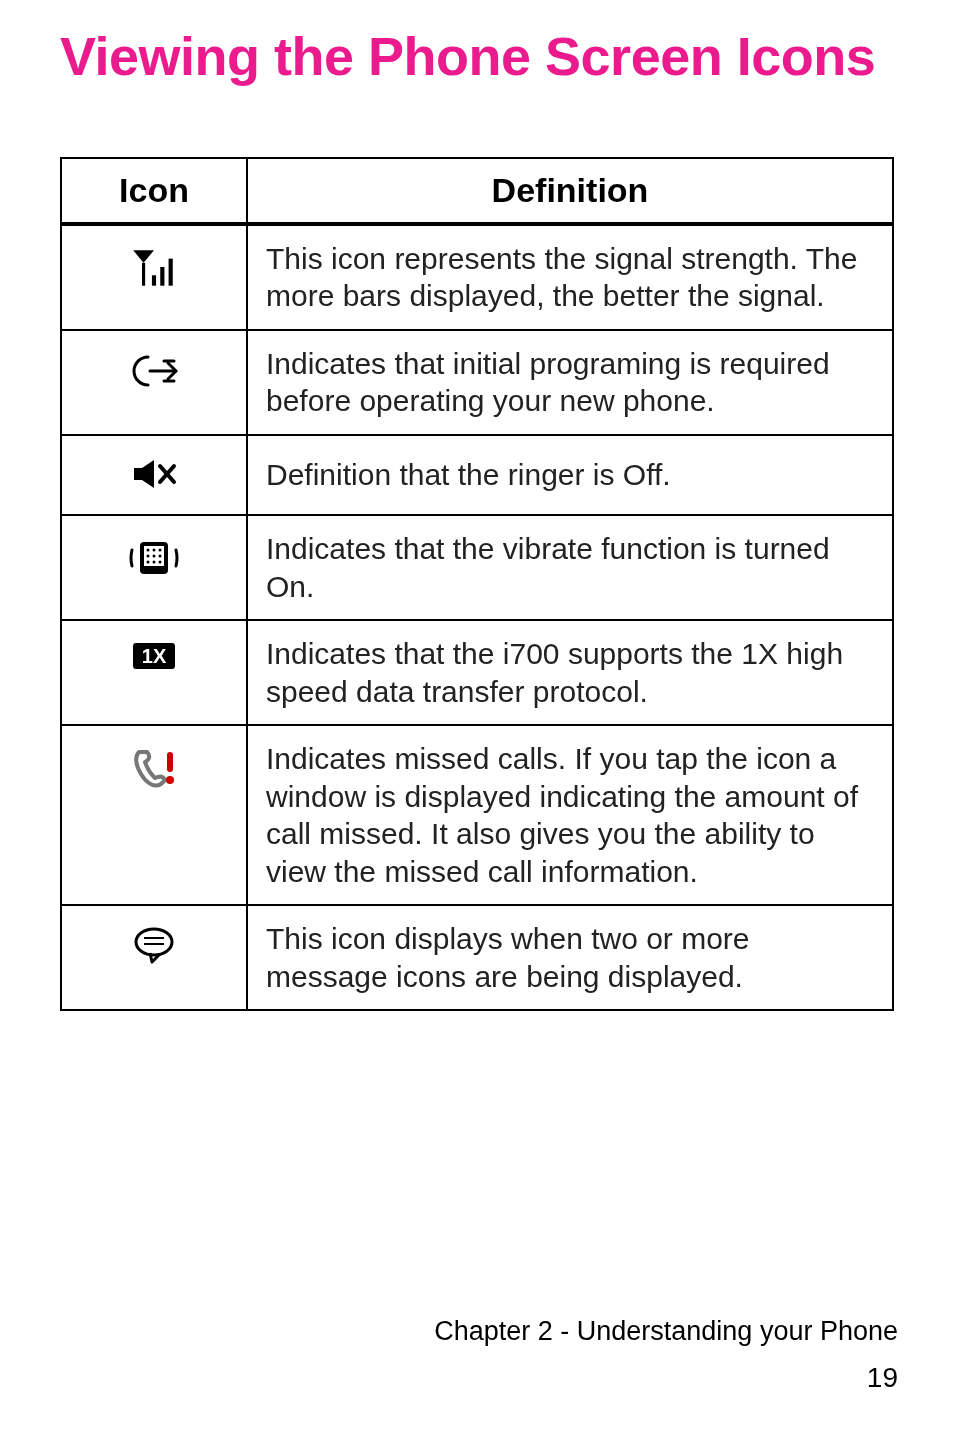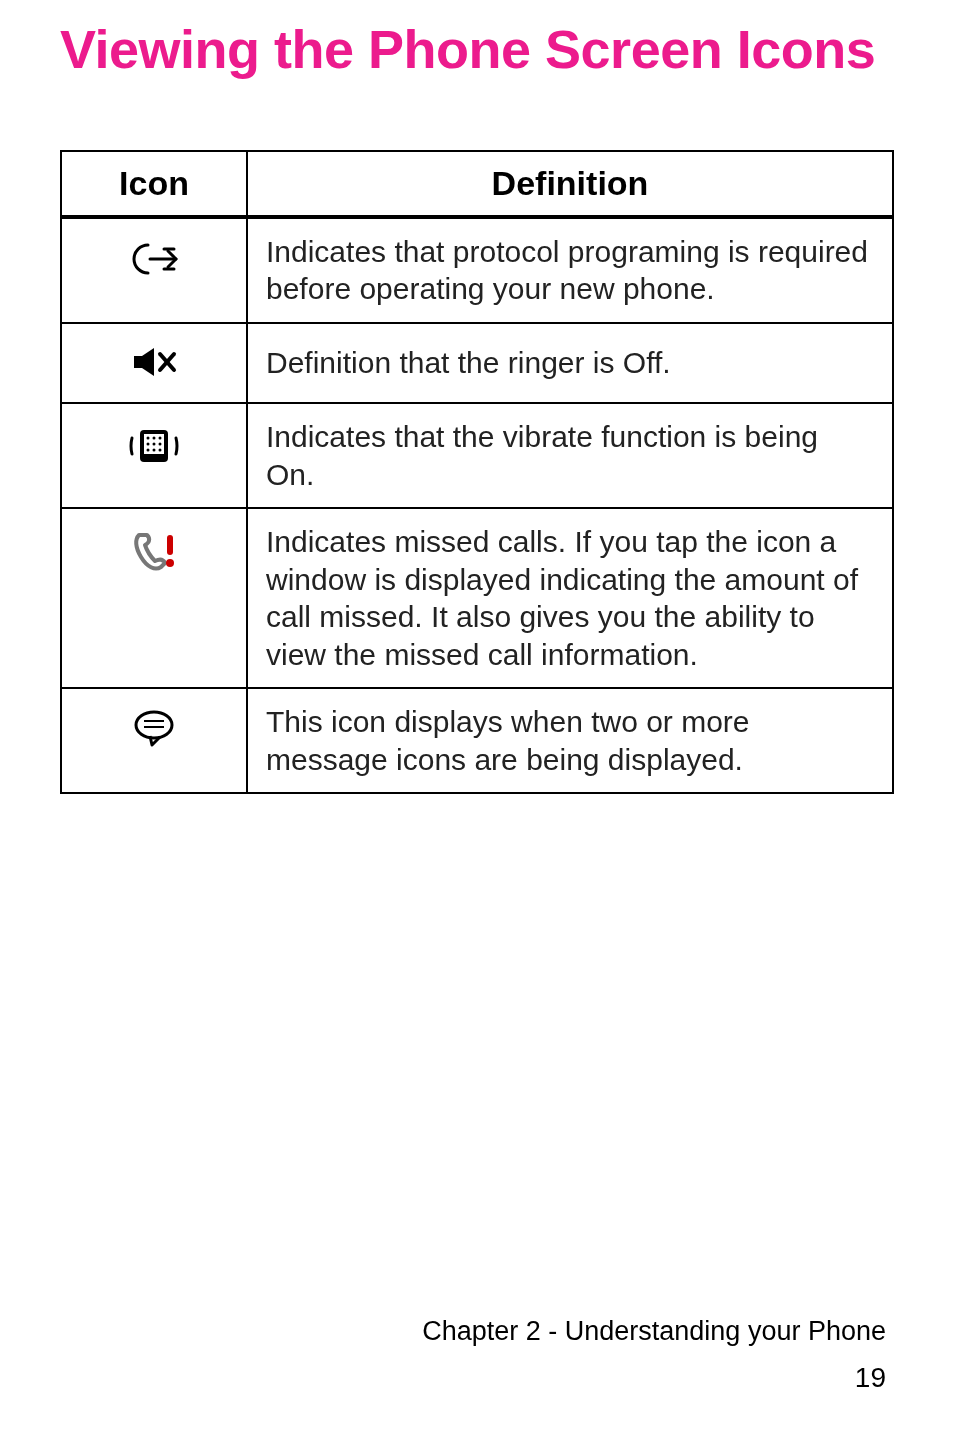--- a/index.html
+++ b/index.html
@@ -12,21 +12,21 @@
     margin:0;
     padding:0;
     background:#fff;
     font-family:"Helvetica Neue",Helvetica,Arial,sans-serif;
     color:var(--fg);
   }
   .page{
     box-sizing:border-box;
     width:var(--page-w);
     min-height:var(--page-h);
-    padding:18px 60px 30px 60px;
+    padding:25px 60px 30px 60px;
     position:relative;
   }
   h1{
     color:var(--accent);
     font-family:"Arial Narrow","Helvetica Condensed",Arial,sans-serif;
     font-stretch:condensed;
     font-weight:800;
     font-size:54px;
     letter-spacing:-0.5px;
     margin:0 0 70px 0;
@@ -59,21 +59,21 @@
     padding-top:20px;
   }
   table.defs td.def-cell{
     font-family:"Helvetica Neue",Helvetica,Arial,sans-serif;
     color:#222;
   }
   .icon svg{display:inline-block;}
   .footer{
     position:absolute;
     bottom:36px;
-    right:68px;
+    right:56px;
     text-align:right;
     font-size:27px;
     line-height:1.4;
   }
   .footer .ch{display:block;}
   .footer .pg{display:block;font-size:28px;margin-top:7px;}
 </style>
 </head>
 <body>
 
@@ -179,47 +179,67 @@
       </colgroup>
     <thead>
       <tr>
         <th>Icon</th>
         <th>Definition</th>
       </tr>
     </thead>
     <tbody>
       <tr>
         <td class="icon-cell">
+          <span class="icon" aria-label="signal">
+            <svg width="50" height="44">
+                <use href="#ico-signal"></use>
+              </svg>
+          </span>
+        </td>
+        <td class="def-cell">This icon represents the signal strength. The more bars displayed, the better the signal.</td>
+      </tr>
+      <tr>
+        <td class="icon-cell">
           <span class="icon" aria-label="programming-required">
             <svg width="52" height="40">
                 <use href="#ico-programming-required"></use>
               </svg>
           </span>
         </td>
-        <td class="def-cell">Indicates that protocol programing is required before operating your new phone.</td>
+        <td class="def-cell">Indicates that initial programing is required before operating your new phone.</td>
       </tr>
       <tr>
         <td class="icon-cell">
           <span class="icon" aria-label="ringer-off">
             <svg width="48" height="36">
                 <use href="#ico-ringer-off"></use>
               </svg>
           </span>
         </td>
         <td class="def-cell">Definition that the ringer is Off.</td>
       </tr>
       <tr>
         <td class="icon-cell">
           <span class="icon" aria-label="vibrate-on">
             <svg width="56" height="44">
                 <use href="#ico-vibrate-on"></use>
               </svg>
           </span>
         </td>
-        <td class="def-cell">Indicates that the vibrate function is being On.</td>
+        <td class="def-cell">Indicates that the vibrate function is turned On.</td>
+      </tr>
+      <tr>
+        <td class="icon-cell">
+          <span class="icon" aria-label="one-x">
+            <svg width="46" height="30">
+                <use href="#ico-one-x"></use>
+              </svg>
+          </span>
+        </td>
+        <td class="def-cell">Indicates that the i700 supports the 1X high speed data transfer protocol.</td>
       </tr>
       <tr>
         <td class="icon-cell">
           <span class="icon" aria-label="missed-calls">
             <svg width="46" height="44">
                 <use href="#ico-missed-calls"></use>
               </svg>
           </span>
         </td>
         <td class="def-cell">Indicates missed calls. If you tap the icon a window is displayed indicating the amount of call missed. It also gives you the ability to view the missed call information.</td>

